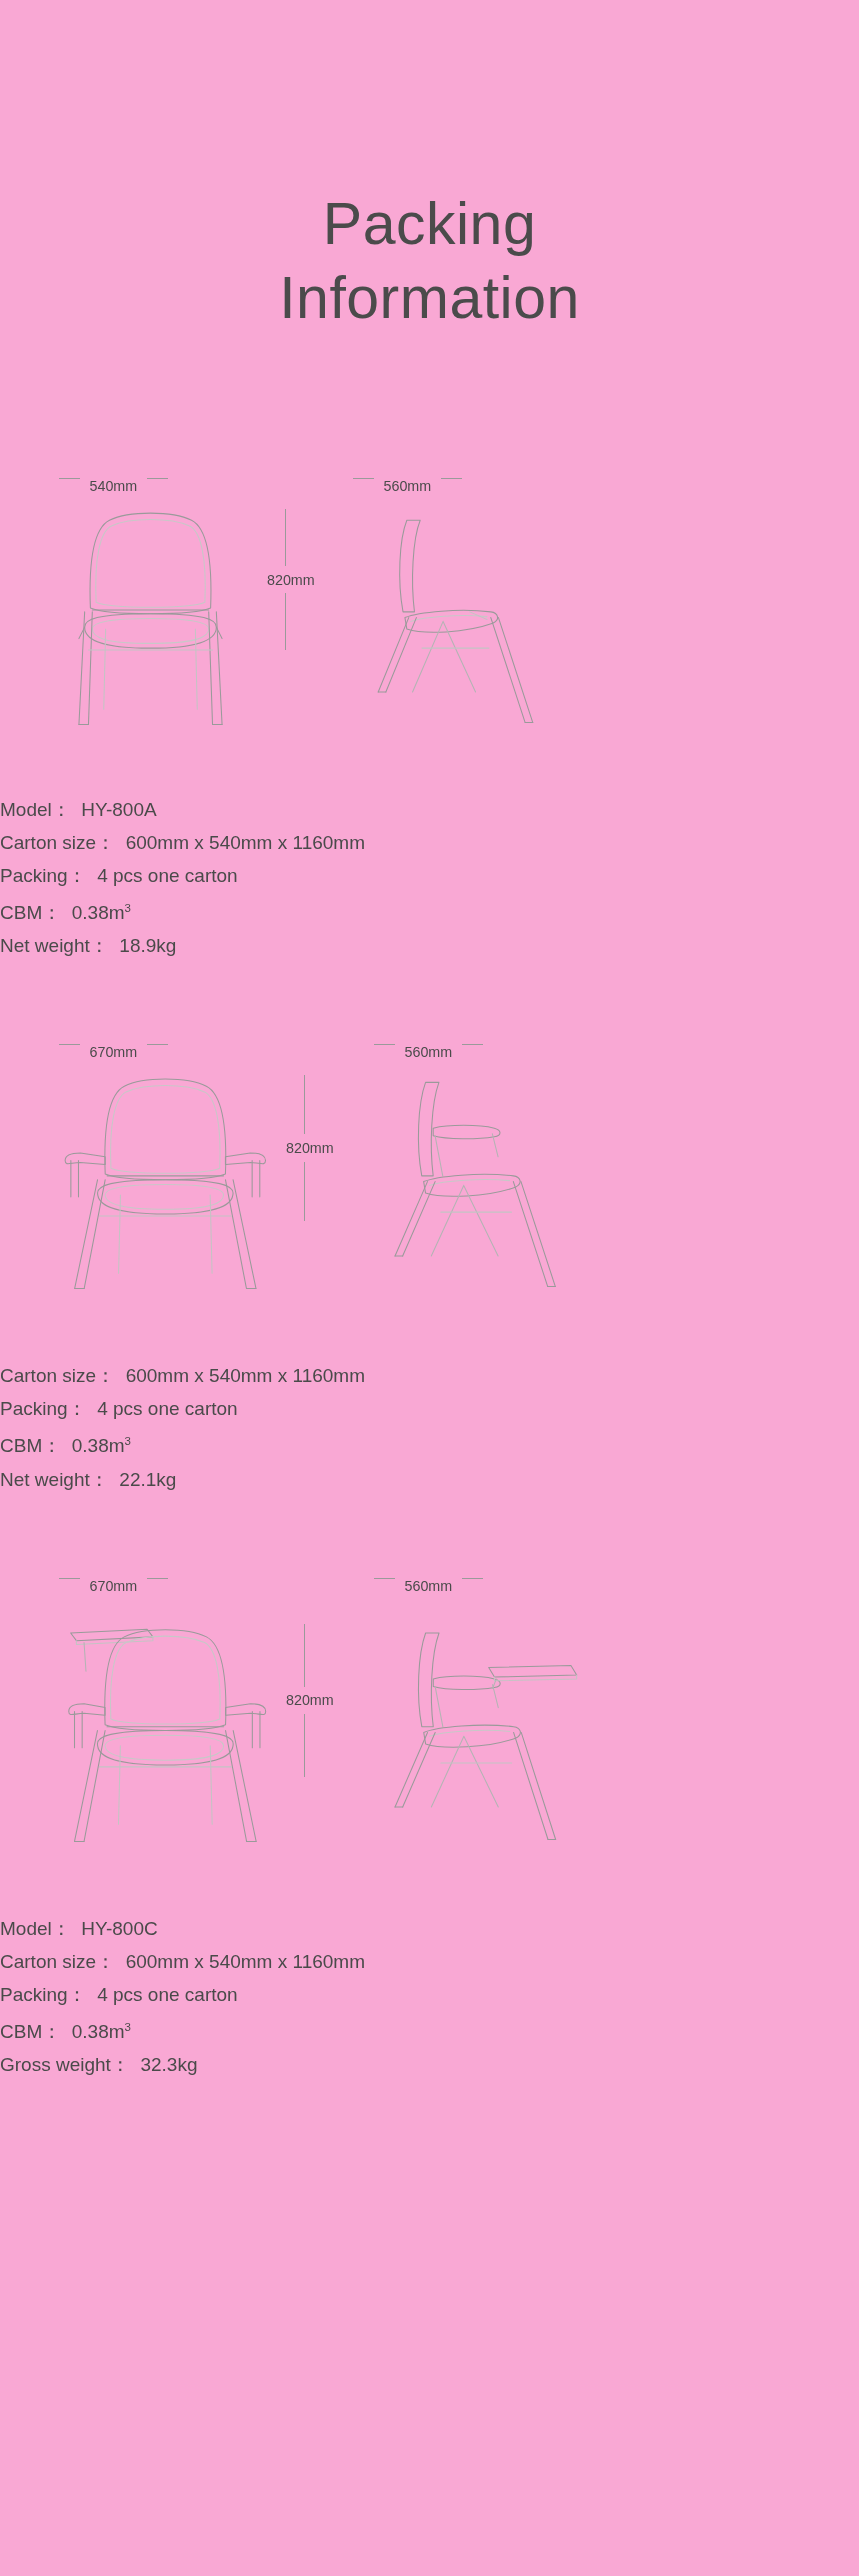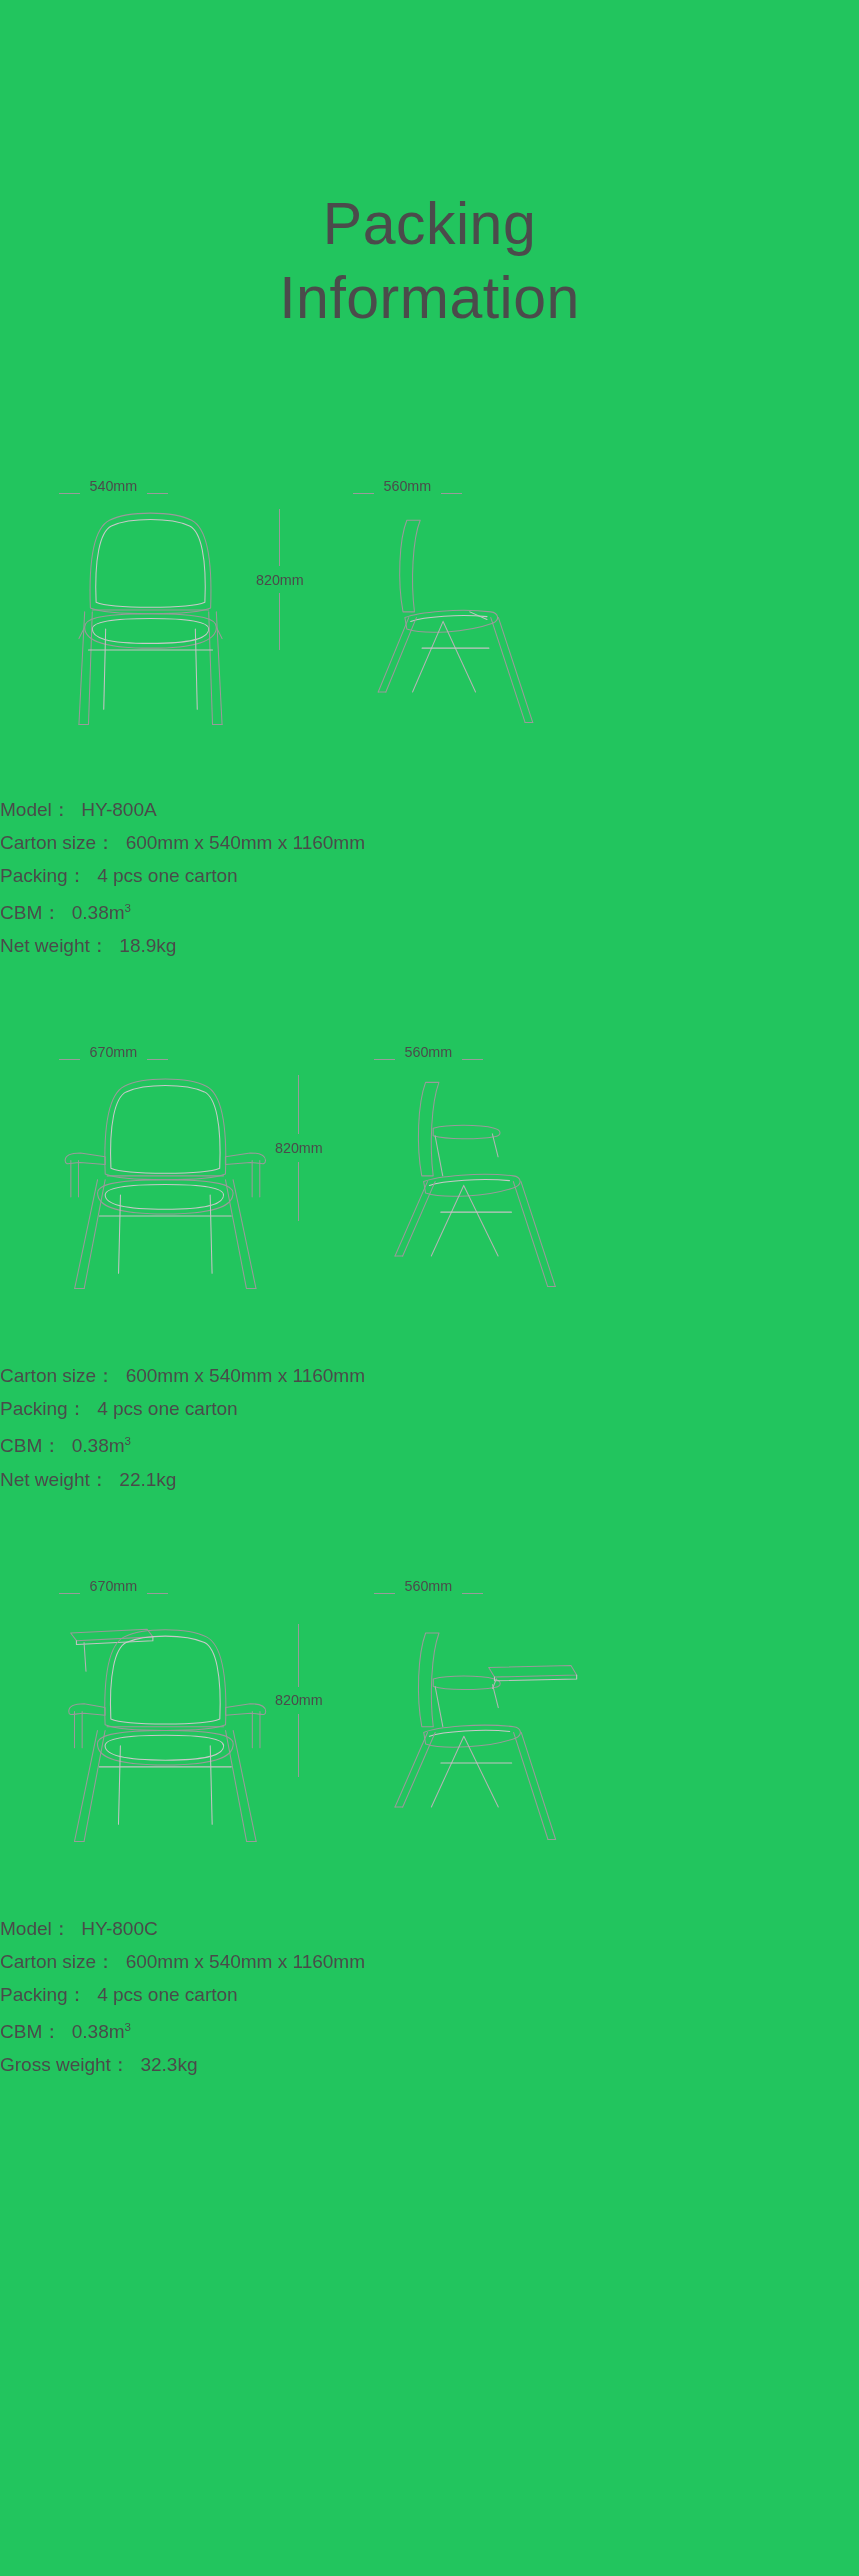--- a/index.html
+++ b/index.html
@@ -11,21 +11,21 @@
     width: 859px;
     min-height: 2576px;
     font-family: "Liberation Sans", sans-serif;
     color: #3c3c3c;
     -webkit-font-smoothing: antialiased;
   }
   .page {
     width: 859px;
     min-height: 2576px;
     position: relative;
-    background: #22c55e;
+    background: #f9a8d4;
     box-sizing: border-box;
   }
 
   
   .title-block {
     padding-top: 187px;
     text-align: center;
   }
   .title-line {
     font-size: 59px;
@@ -49,21 +49,21 @@
     position: relative;
     height: 315px;
     padding-left: 59px;
     box-sizing: border-box;
   }
 
   
   .dim-top {
     position: absolute;
     display: flex;
-    align-items: flex-end;
+    align-items: flex-start;
     gap: 9.5px;
     font-size: 14.3px;
     color: #4b4b4b;
     white-space: nowrap;
   }
   .dim-top .rule {
     display: block;
     width: 21px;
     height: 1px;
     background: #9a9a9a;
@@ -78,20 +78,21 @@
     font-size: 14.3px;
     color: #4b4b4b;
   }
   .dim-right .vrule {
     width: 1px;
     background: #9a9a9a;
   }
   .dim-right .vlabel {
     padding: 5.7px 0 5.7px 0;
     white-space: nowrap;
+    margin-left: 11px;
   }
 
   .chair-svg {
     position: absolute;
     display: block;
   }
 
   
   .specs {
     font-size: 19px;

